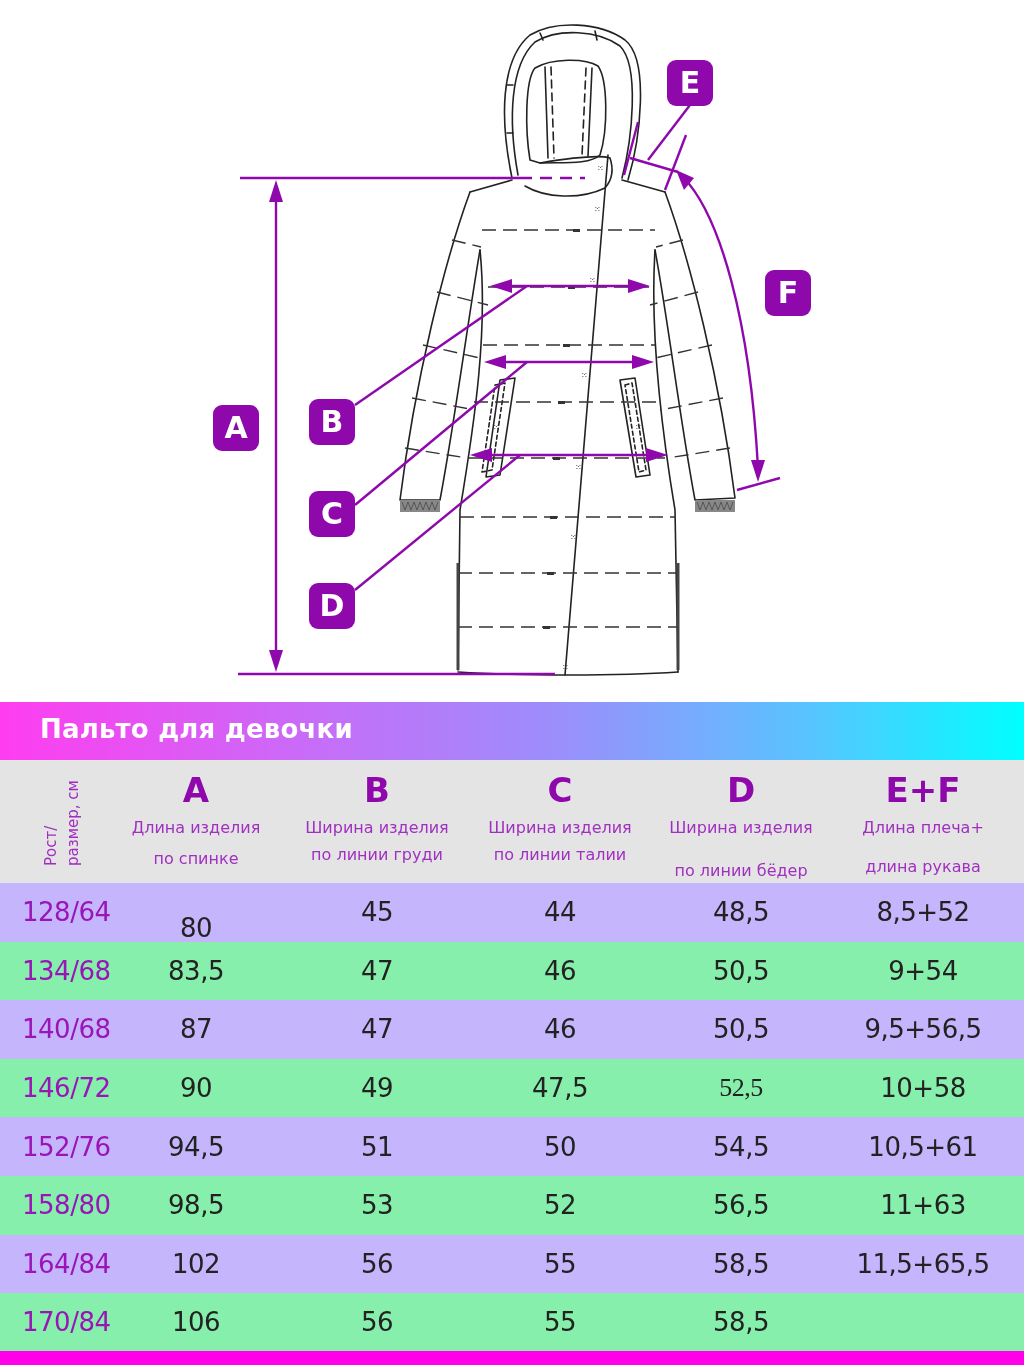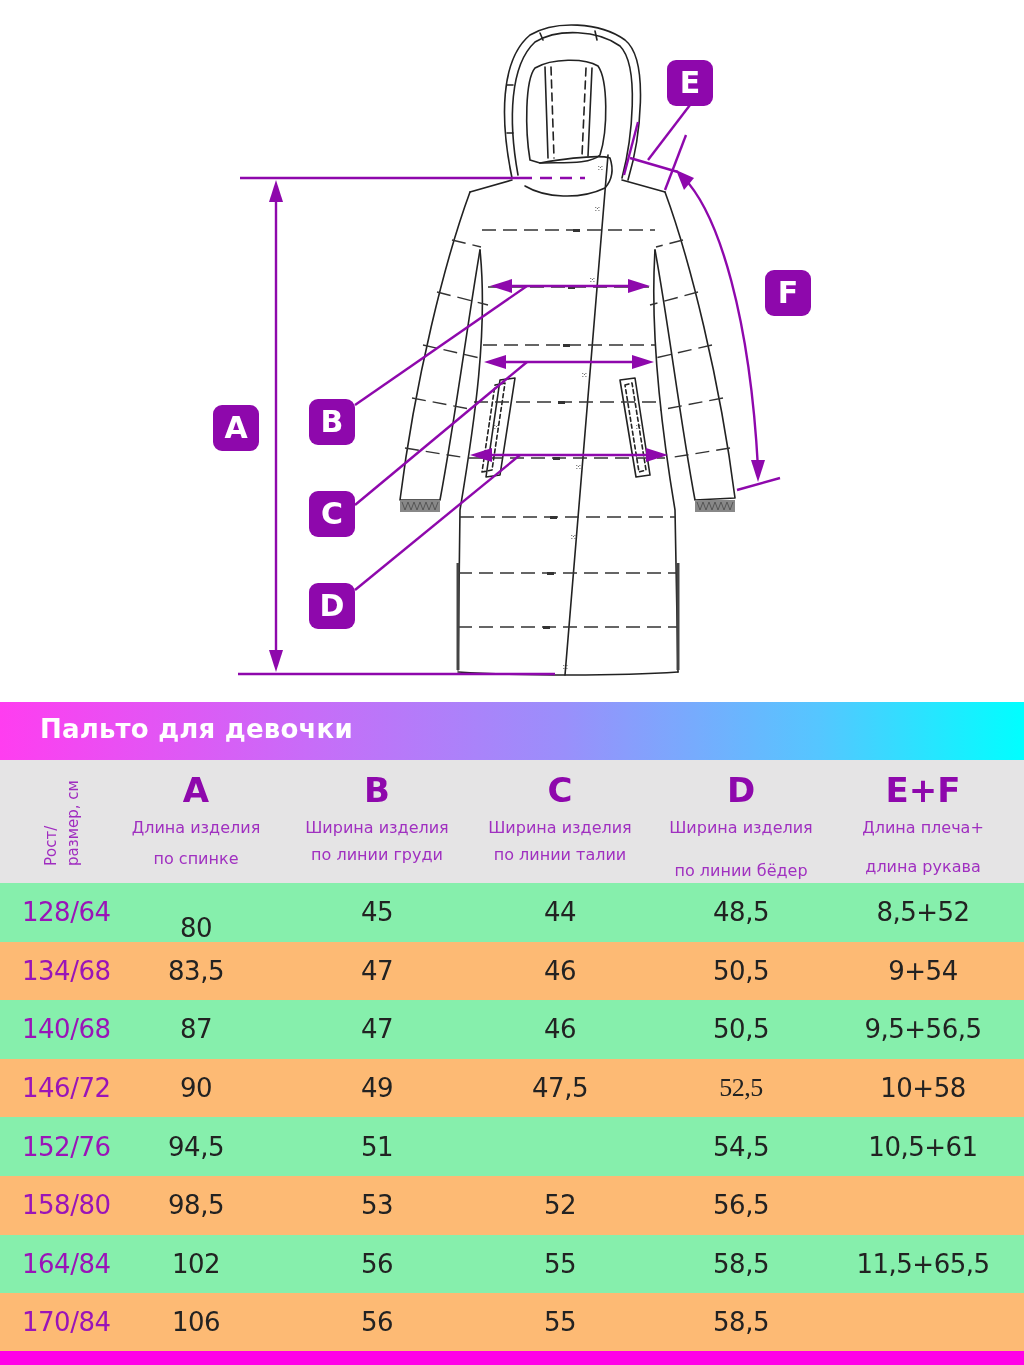--- a/index.html
+++ b/index.html
@@ -40,22 +40,22 @@
   .col-hdr .letter {
     display: block; color: #8e08ac; font-weight: bold; font-size: 34px; line-height: 40px;
     font-family: "DejaVu Sans", sans-serif;
   }
   .col-hdr .desc {
     display: block; color: #a030c0; font-size: 16px; line-height: 27px; margin-top: 4px;
     font-family: "DejaVu Sans", sans-serif;
   }
 
   .row { position: relative; height: 58.6px; }
-  .row.odd { background: #86efac; }
-  .row.even { background: #fdba74; }
+  .row.odd { background: #c4b5fd; }
+  .row.even { background: #86efac; }
   .cell {
     position: absolute; top: 0; height: 100%; display: flex; align-items: center; justify-content: center;
     font-family: "DejaVu Sans", sans-serif; font-size: 26px; color: #222222; letter-spacing: -0.5px;
   }
   .cell.size { color: #9a14b8; left: 10px; width: 115px; justify-content: flex-start; padding-left: 12px; }
 
   .bottom-bar { position: absolute; left: 0; top: 1351px; width: 1024px; height: 14px; background: #ff00e8; }
 </style>
 </head>
 <body>
@@ -274,29 +274,31 @@
     <div class="cell" style="left:106px;width:180px;">90</div>
     <div class="cell" style="left:287px;width:180px;">49</div>
     <div class="cell" style="left:470px;width:180px;">47,5</div>
     <div class="cell" style="left:651px;width:180px;font-family:Liberation Serif, serif;">52,5</div>
     <div class="cell" style="left:833px;width:180px;">10+58</div>
   </div>
   <div class="row odd">
     <div class="cell size">152/76</div>
     <div class="cell" style="left:106px;width:180px;">94,5</div>
     <div class="cell" style="left:287px;width:180px;">51</div>
+    <div class="cell" style="left:470px;width:180px;">50</div>
     <div class="cell" style="left:651px;width:180px;">54,5</div>
     <div class="cell" style="left:833px;width:180px;">10,5+61</div>
   </div>
   <div class="row even">
     <div class="cell size">158/80</div>
     <div class="cell" style="left:106px;width:180px;">98,5</div>
     <div class="cell" style="left:287px;width:180px;">53</div>
     <div class="cell" style="left:470px;width:180px;">52</div>
     <div class="cell" style="left:651px;width:180px;">56,5</div>
+    <div class="cell" style="left:833px;width:180px;">11+63</div>
   </div>
   <div class="row odd">
     <div class="cell size">164/84</div>
     <div class="cell" style="left:106px;width:180px;">102</div>
     <div class="cell" style="left:287px;width:180px;">56</div>
     <div class="cell" style="left:470px;width:180px;">55</div>
     <div class="cell" style="left:651px;width:180px;">58,5</div>
     <div class="cell" style="left:833px;width:180px;">11,5+65,5</div>
   </div>
   <div class="row even">

